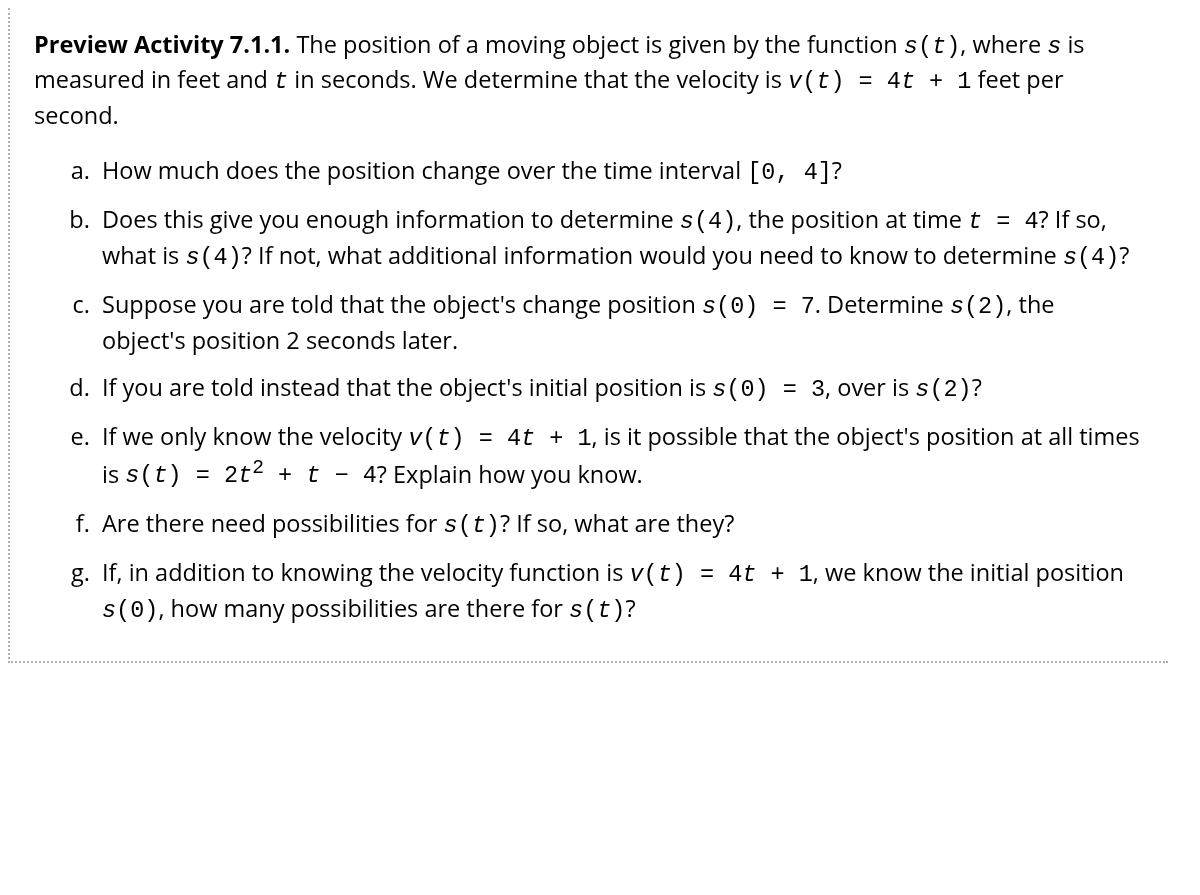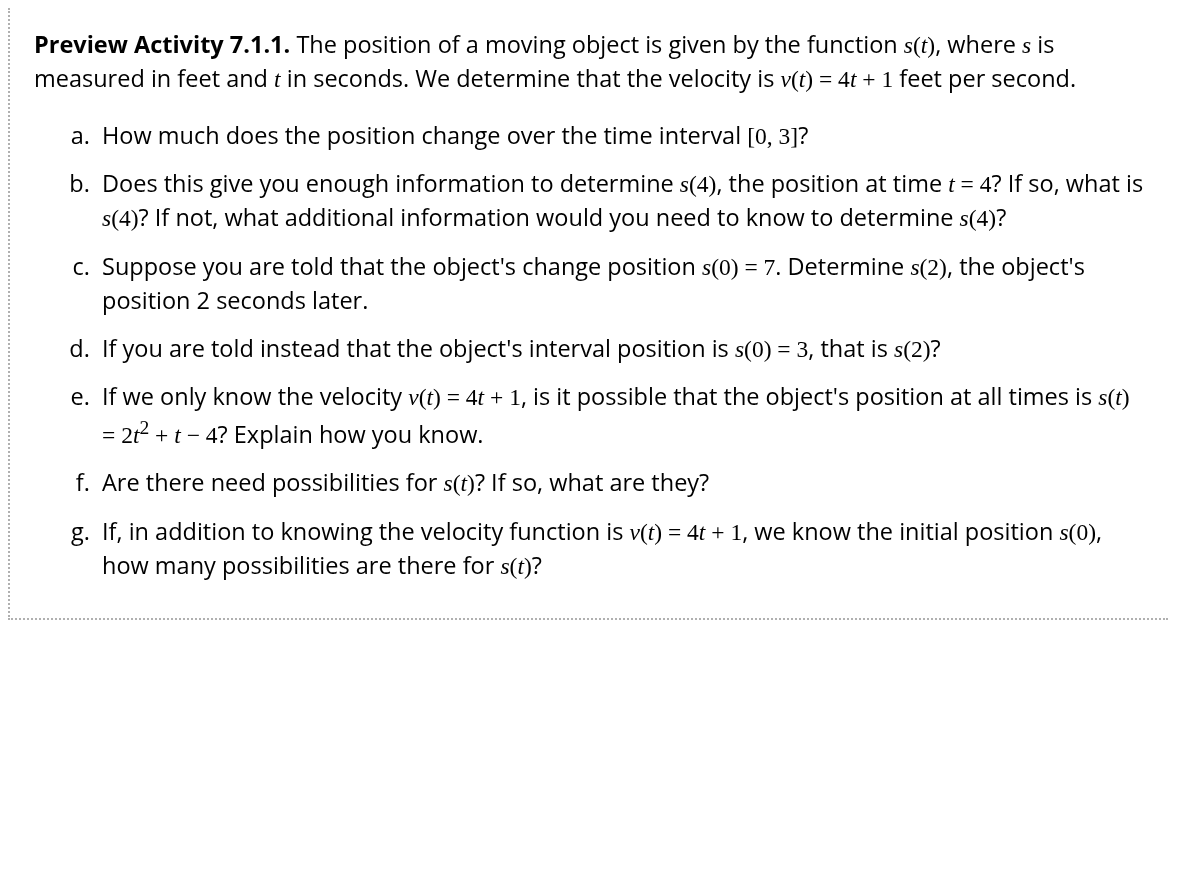--- a/index.html
+++ b/index.html
@@ -31,21 +31,21 @@
     margin: 0;
   }
   ol.items > li {
     padding-left: 6px;
     margin-bottom: 14px;
   }
   ol.items > li::marker {
     font-size: 23.5px;
   }
   .math {
-    font-family: Liberation Serif, serif;
+    font-family: Liberation Mono, monospace;
   }
   .mi {
     font-style: italic;
   }
   .article span {
     
   }
 </style>
 </head>
 <body>
@@ -53,33 +53,33 @@
 <div class="article">
 
   <div class="intro">
     <span class="title">Preview Activity 7.1.1.</span>
     <span>The position of a moving object is given by the function </span><span class="math"><span class="mi">s</span>(<span class="mi">t</span>)</span><span>, where </span><span class="math mi">s</span><span> is measured in feet and </span><span class="math mi">t</span><span> in seconds. We determine that the velocity is </span><span class="math"><span class="mi">v</span>(<span class="mi">t</span>) = 4<span class="mi">t</span> + 1</span><span> feet per second.</span>
   </div>
 
   <ol class="items">
 
     <li>
-      <span>How much does the position change over the time interval </span><span class="math">[0, 3]</span><span>?</span>
+      <span>How much does the position change over the time interval </span><span class="math">[0, 4]</span><span>?</span>
     </li>
 
     <li>
       <span>Does this give you enough information to determine </span><span class="math"><span class="mi">s</span>(4)</span><span>, the position at time </span><span class="math"><span class="mi">t</span> = 4</span><span>? If so, what is </span><span class="math"><span class="mi">s</span>(4)</span><span>? If not, what additional information would you need to know to determine </span><span class="math"><span class="mi">s</span>(4)</span><span>?</span>
     </li>
 
     <li>
       <span>Suppose you are told that the object's change position </span><span class="math"><span class="mi">s</span>(0) = 7</span><span>. Determine </span><span class="math"><span class="mi">s</span>(2)</span><span>, the object's position 2 seconds later.</span>
     </li>
 
     <li>
-      <span>If you are told instead that the object's interval position is </span><span class="math"><span class="mi">s</span>(0) = 3</span><span>, that is </span><span class="math"><span class="mi">s</span>(2)</span><span>?</span>
+      <span>If you are told instead that the object's initial position is </span><span class="math"><span class="mi">s</span>(0) = 3</span><span>, over is </span><span class="math"><span class="mi">s</span>(2)</span><span>?</span>
     </li>
 
     <li>
       <span>If we only know the velocity </span><span class="math"><span class="mi">v</span>(<span class="mi">t</span>) = 4<span class="mi">t</span> + 1</span><span>, is it possible that the object's position at all times is </span><span class="math"><span class="mi">s</span>(<span class="mi">t</span>) = 2<span class="mi">t</span><sup>2</sup> + <span class="mi">t</span> − 4</span><span>? Explain how you know.</span>
     </li>
 
     <li>
       <span>Are there need possibilities for </span><span class="math"><span class="mi">s</span>(<span class="mi">t</span>)</span><span>? If so, what are they?</span>
     </li>
 

